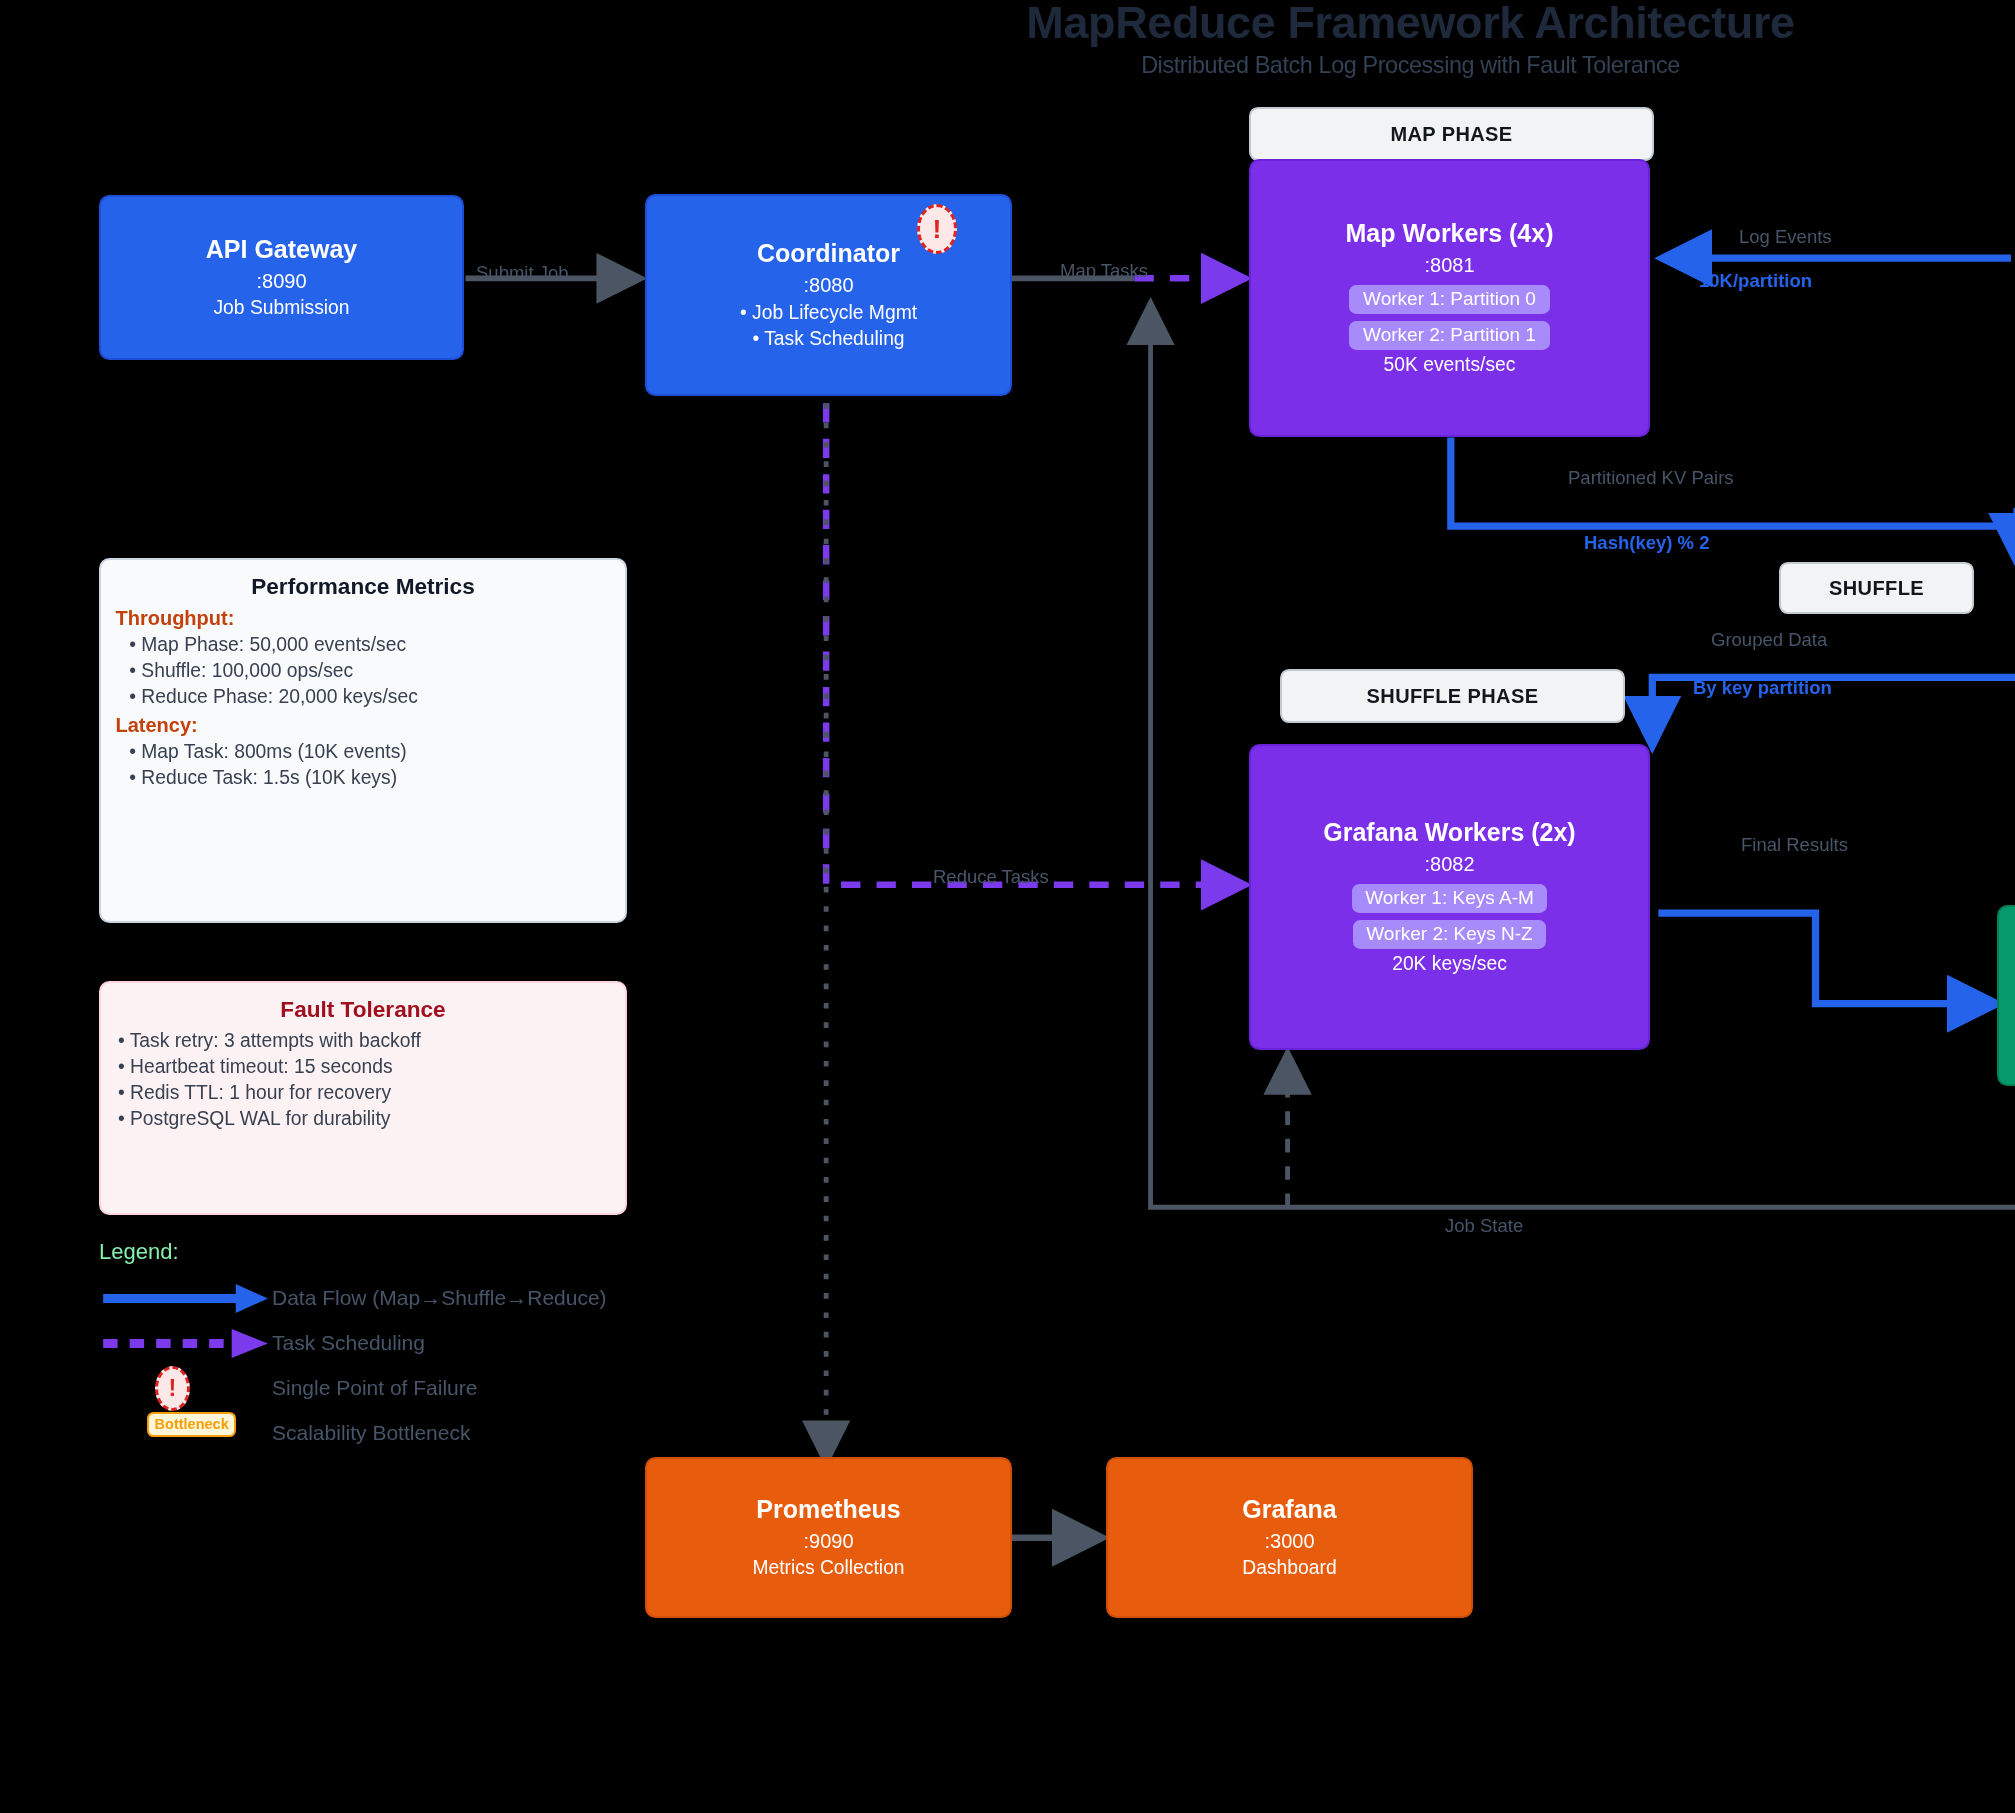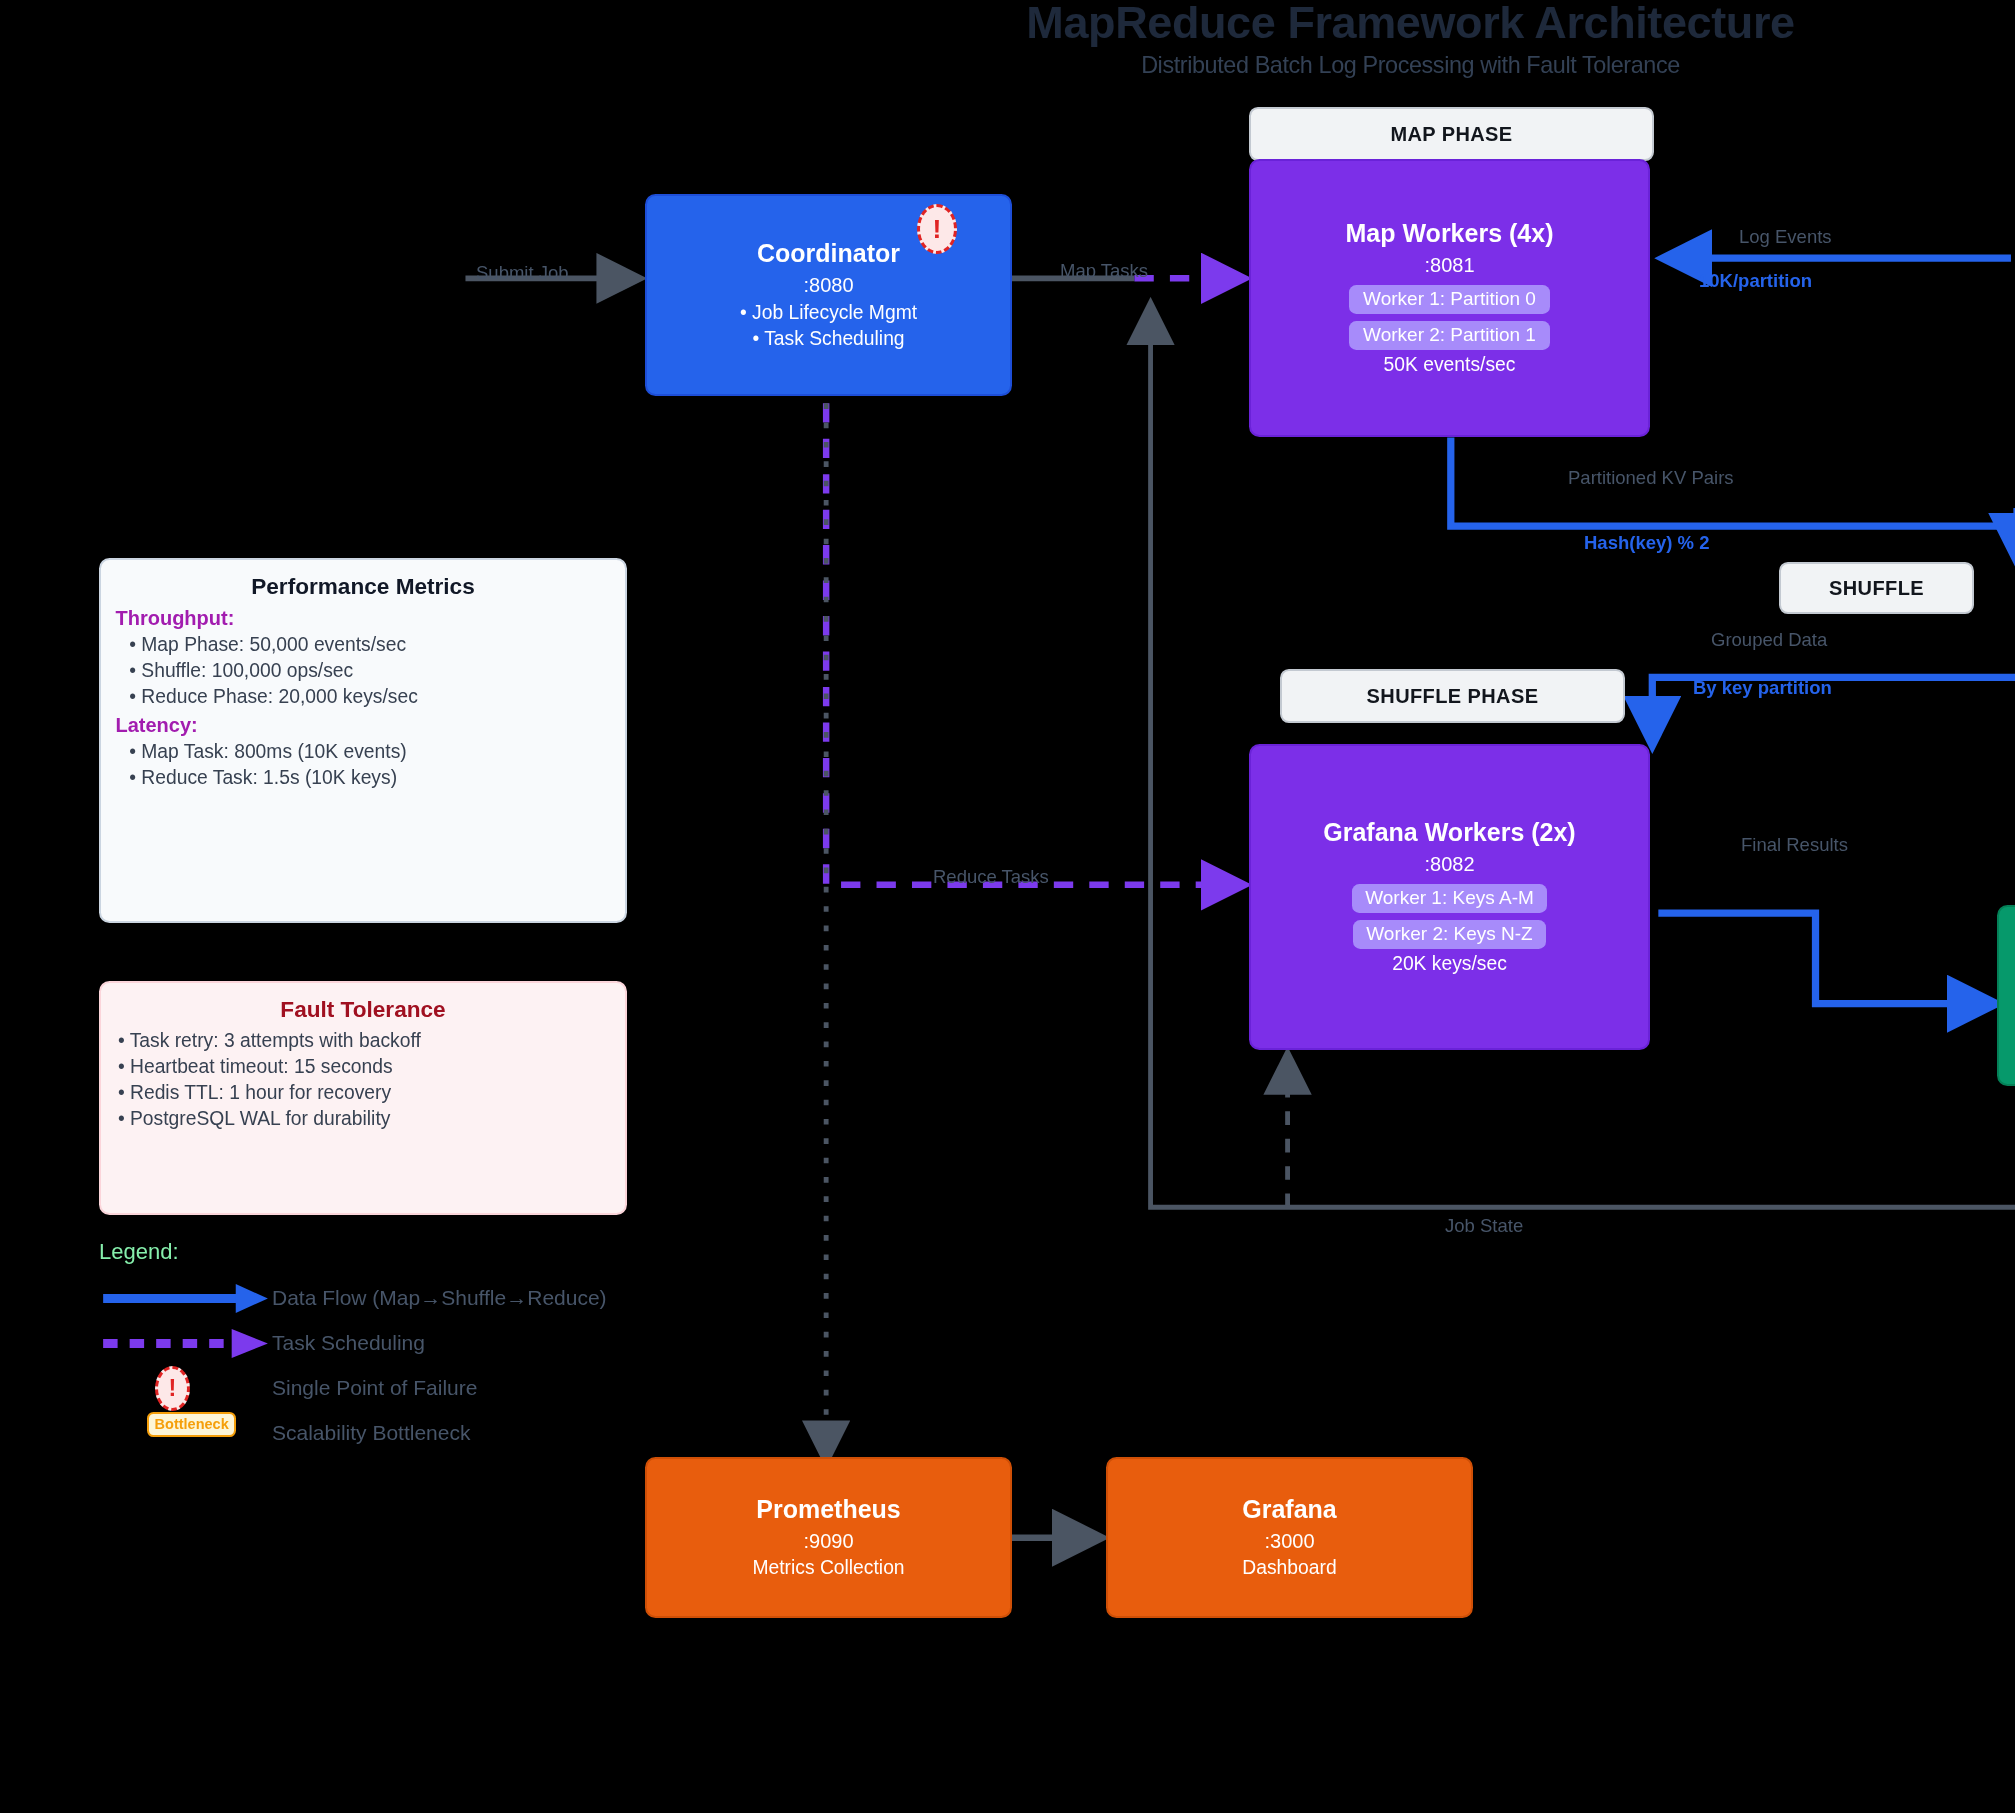--- a/index.html
+++ b/index.html
@@ -30,21 +30,21 @@
 
   .phase{position:absolute;background:#f1f3f5;border:2px solid #c3c9d1;border-radius:8.9px;
          color:#12161d;font-size:20px;font-weight:bold;letter-spacing:0.4px;
          display:flex;align-items:center;justify-content:center;}
 
   .panel{position:absolute;border-radius:10.5px;box-sizing:border-box;padding:11.3px 14.5px;}
   .panel.metrics{background:#f8fafc;border:2px solid #cbd5e1;}
   .panel.fault{background:#fdf2f3;border:2px solid #fbd5da;}
   .panel h3{margin:2.4px 0 7.3px 0;text-align:center;font-size:22.6px;color:#111827;}
   .panel.fault h3{color:#a01020;}
-  .panel .grp{font-size:20px;font-weight:bold;color:#a21caf;margin:5.6px 0 2.4px 0;}
+  .panel .grp{font-size:20px;font-weight:bold;color:#c2410c;margin:5.6px 0 2.4px 0;}
   .panel .li{font-size:19.3px;color:#374151;margin:4px 0 4px 13.7px;white-space:nowrap;}
   .panel.fault .li{margin-left:2.4px;}
 
   .elab{position:absolute;font-size:18.5px;color:#475569;white-space:nowrap;}
   .elab.b{color:#2563eb;font-weight:bold;}
 
   .spof{position:absolute;width:34px;height:44px;border-radius:50%;
         background:#fde8e8;border:3.2px dashed #e02424;
         display:flex;align-items:center;justify-content:center;
         color:#e02424;font-size:26.6px;font-weight:bold;}
@@ -115,20 +115,25 @@
   <div class="elab" style="left:1711px;top:629px;">Grouped Data</div>
   <div class="elab b" style="left:1693px;top:677px;">By key partition</div>
   <div class="elab" style="left:933px;top:866px;">Reduce Tasks</div>
   <div class="elab" style="left:1741px;top:834px;">Final Results</div>
   <div class="elab" style="left:1445px;top:1215px;">Job State</div>
 
   <div class="phase" style="left:1249px;top:107px;width:401px;height:50px;">MAP PHASE</div>
   <div class="phase" style="left:1779px;top:562px;width:191px;height:48px;">SHUFFLE</div>
   <div class="phase" style="left:1280px;top:669px;width:341px;height:50px;">SHUFFLE PHASE</div>
 
+  <div class="node blue" style="left:99px;top:195px;width:365px;height:165px;">
+    <div class="nm">API Gateway</div>
+    <div class="pt">:8090</div>
+    <div class="ln">Job Submission</div>
+  </div>
 
   <div class="node blue" style="left:645px;top:194px;width:367px;height:202px;">
     <div class="nm">Coordinator</div>
     <div class="pt">:8080</div>
     <div class="ln">• Job Lifecycle Mgmt</div>
     <div class="ln">• Task Scheduling</div>
   </div>
   <div class="spof" style="left:917px;top:204px;">!</div>
 
   <div class="node purple" style="left:1249px;top:159px;width:401px;height:278px;">

